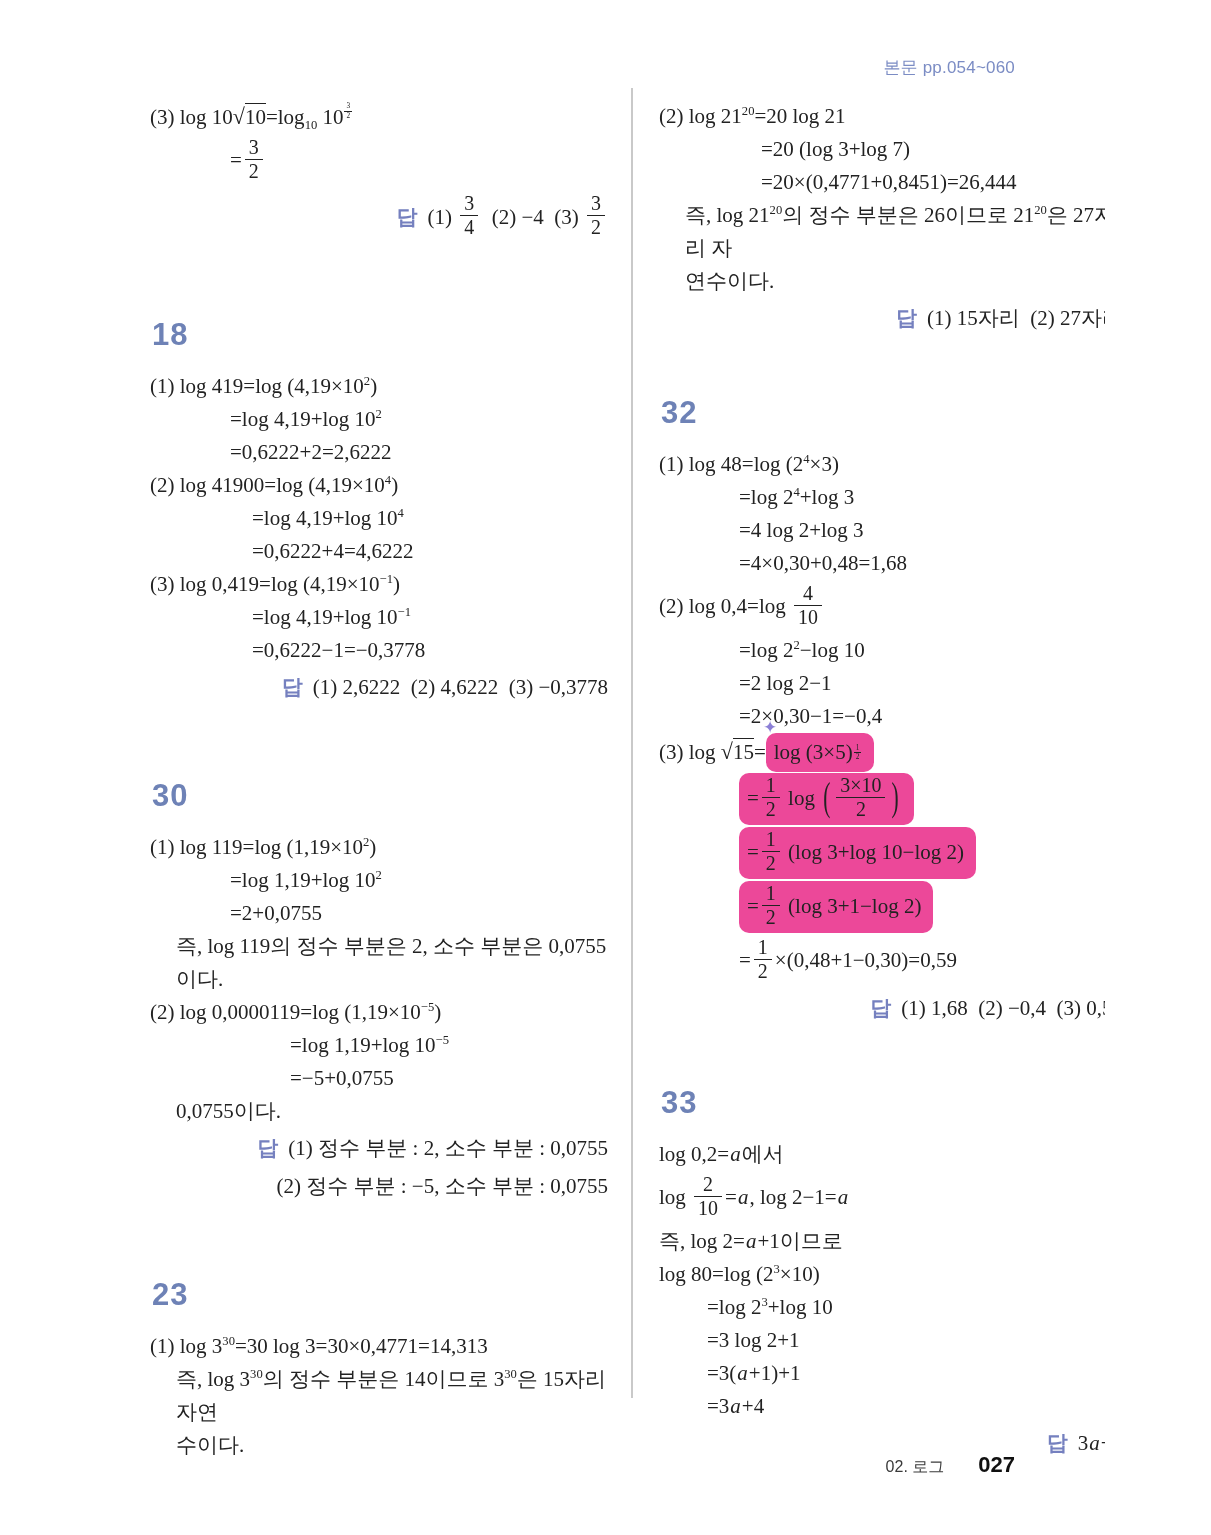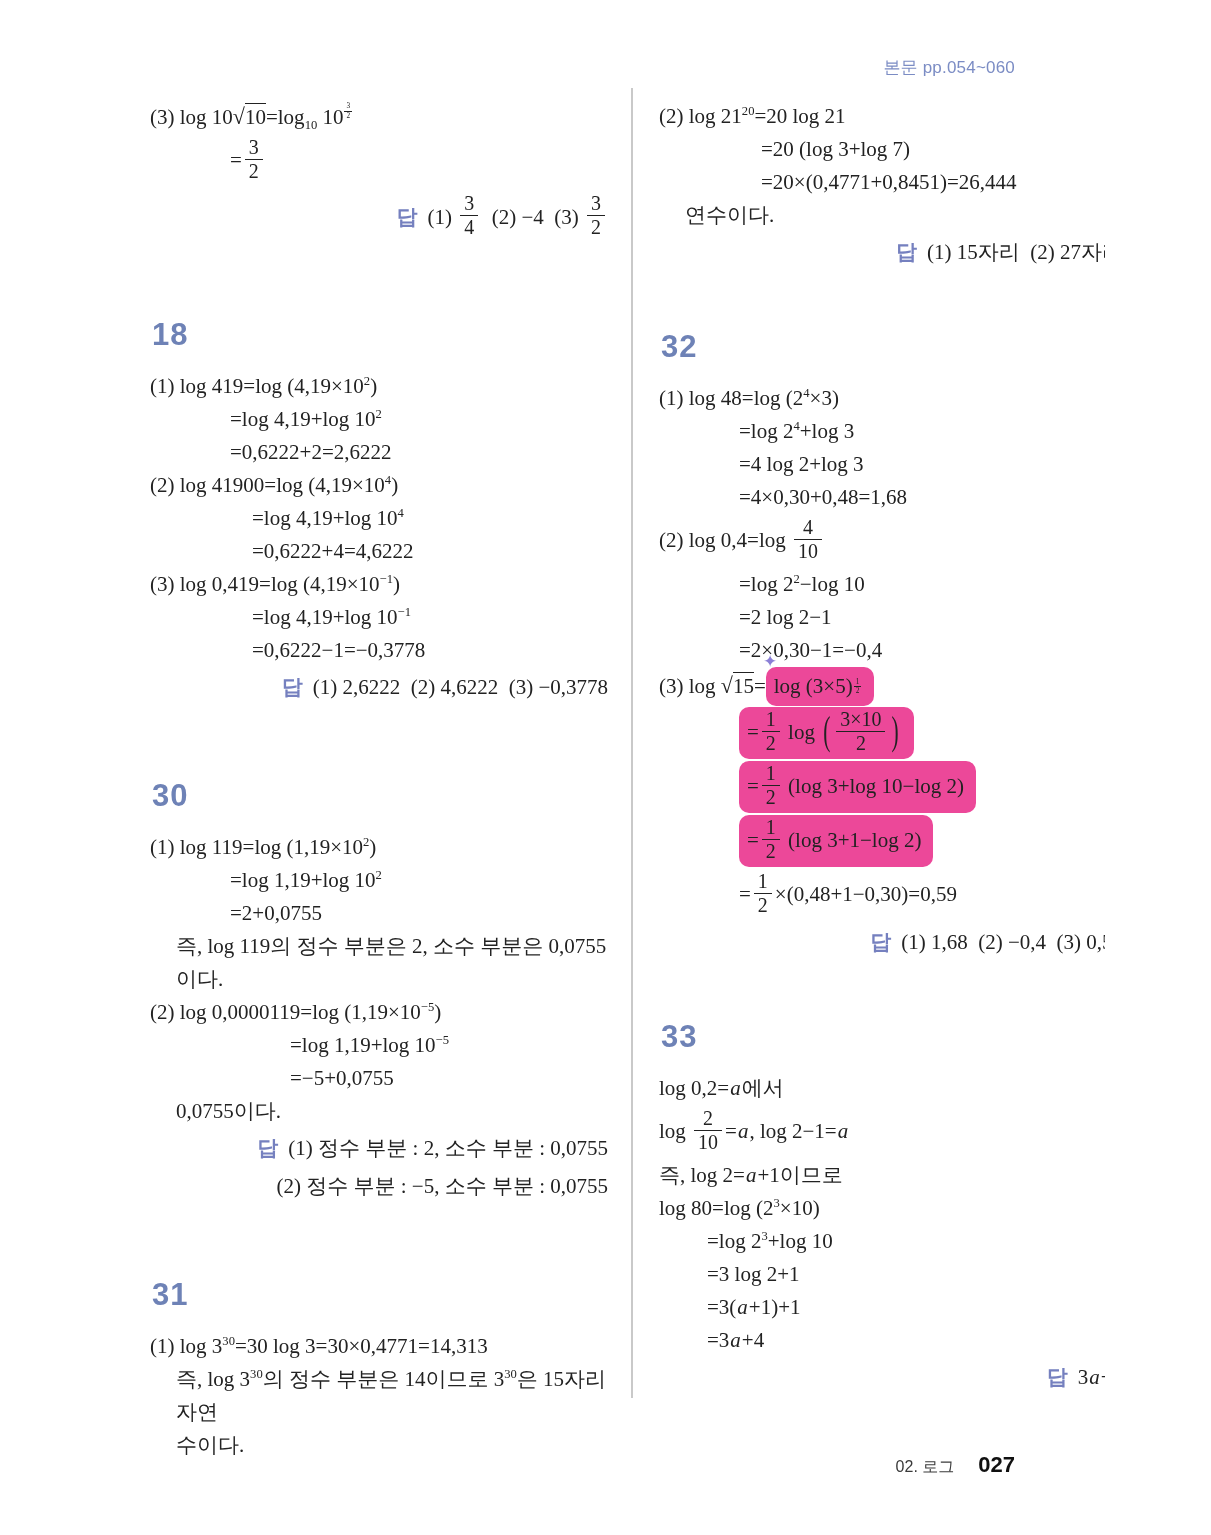--- a/index.html
+++ b/index.html
@@ -2,21 +2,21 @@
 <html><head>
 <meta charset="utf-8">
 <style>
   html,body{margin:0;padding:0;background:#ffffff;}
   #page{position:relative;width:1105px;height:1535px;background:#ffffff;overflow:hidden;
         font-family:"Liberation Serif", serif;color:#222;}
   
   .pageref{position:absolute;top:56px;right:90px;font-family:"Liberation Sans",sans-serif;
            font-size:17px;color:#7b8cc4;letter-spacing:0.2px;}
   
-  .footer{position:absolute;top:1452px;right:90px;display:flex;align-items:baseline;gap:24px;}
+  .footer{position:absolute;top:1452px;right:90px;display:flex;align-items:baseline;gap:34px;}
   .footer .chap{font-family:"Liberation Sans",sans-serif;font-size:16px;color:#3a3a3a;}
   .footer .pnum{font-family:"Liberation Sans",sans-serif;font-size:22px;font-weight:bold;color:#101010;}
   
   .divider{position:absolute;left:631px;top:88px;width:2px;height:1310px;background:#c9c9c9;}
   
   .col{position:absolute;top:100px;}
   .col-left{left:150px;width:458px;}
   .col-right{left:659px;width:464px;}
   
   .prob-num{font-family:"Liberation Sans",sans-serif;font-weight:bold;font-size:31px;
@@ -80,29 +80,30 @@
       <div class="line ind-0">(1) log 119=log (1,19×10<sup>2</sup>)</div>
       <div class="line ind-1">=log 1,19+log 10<sup>2</sup></div>
       <div class="line ind-1">=2+0,0755</div>
       <div class="line ind-t">즉, log 119의 정수 부분은 2, 소수 부분은 0,0755이다.</div>
       <div class="line ind-0">(2) log 0,0000119=log (1,19×10<sup>−5</sup>)</div>
       <div class="line ind-3">=log 1,19+log 10<sup>−5</sup></div>
       <div class="line ind-3">=−5+0,0755</div>
       <div class="line ind-t">0,0755이다.</div>
       <div class="ansline"><span class="dap">답</span>(1) 정수 부분 : 2, 소수 부분 : 0,0755</div>
       <div class="ansline">(2) 정수 부분 : −5, 소수 부분 : 0,0755</div>
-      <div class="prob-num">31</div>
+      <div class="prob-num">23</div>
       <div class="line ind-0">(1) log 3<sup>30</sup>=30 log 3=30×0,4771=14,313</div>
       <div class="line ind-t">즉, log 3<sup>30</sup>의 정수 부분은 14이므로 3<sup>30</sup>은 15자리 자연</div>
       <div class="line ind-t">수이다.</div>
     </div>
   <div class="col col-right" id="col-right">
       <div class="line ind-0">(2) log 21<sup>20</sup>=20 log 21</div>
       <div class="line ind-2">=20 (log 3+log 7)</div>
       <div class="line ind-2">=20×(0,4771+0,8451)=26,444</div>
+      <div class="line ind-t">즉, log 21<sup>20</sup>의 정수 부분은 26이므로 21<sup>20</sup>은 27자리 자</div>
       <div class="line ind-t">연수이다.</div>
       <div class="ansline"><span class="dap">답</span>(1) 15자리  (2) 27자리</div>
       <div class="prob-num">32</div>
       <div class="line ind-0">(1) log 48=log (2<sup>4</sup>×3)</div>
       <div class="line ind-1">=log 2<sup>4</sup>+log 3</div>
       <div class="line ind-1">=4 log 2+log 3</div>
       <div class="line ind-1">=4×0,30+0,48=1,68</div>
       <div class="line ind-0 fl">(2) log 0,4=log <span class="fr"><span class="n">4</span><span class="d">10</span></span></div>
       <div class="line ind-1">=log 2<sup>2</sup>−log 10</div>
       <div class="line ind-1">=2 log 2−1</div>

